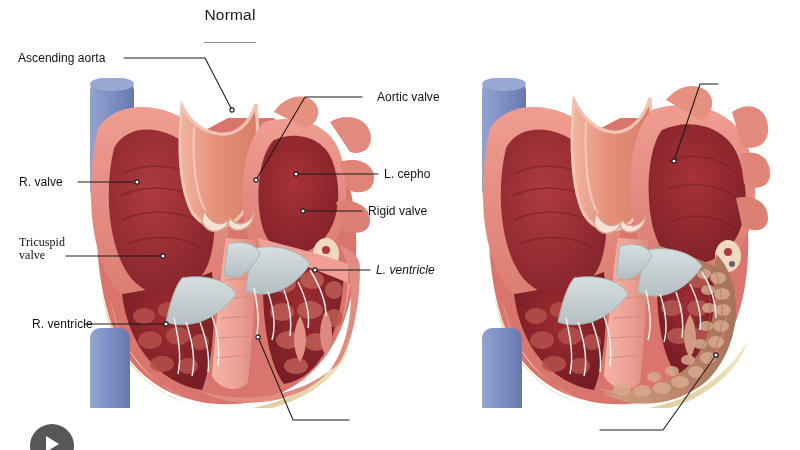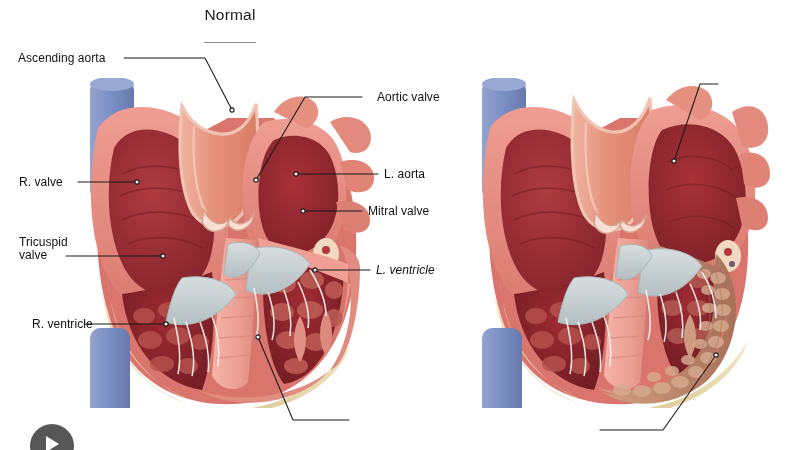--- a/index.html
+++ b/index.html
@@ -408,30 +408,30 @@
   </svg>
 
   <div class="title" style="left:140px;top:6px;width:180px;">
     <span class="tx">Normal</span>
   </div>
 
   <div class="lbl l" style="left:18px;top:52px;">Ascending aorta</div>
 
   <div class="lbl l" style="left:19px;top:176px;">R. valve</div>
 
-  <div class="lbl l" style="left:19px;top:236px;">Tricuspid
+  <div class="lbl l" style="left:19px;top:236px;font-family:Liberation Serif, serif;">Tricuspid
 valve</div>
 
   <div class="lbl l" style="left:32px;top:318px;">R. ventricle</div>
 
   <div class="lbl l" style="left:368px;top:91px;margin-left:9px;">Aortic valve</div>
 
-  <div class="lbl l" style="left:384px;top:168px;">L. aorta</div>
-
-  <div class="lbl l" style="left:368px;top:205px;">Mitral valve</div>
+  <div class="lbl l" style="left:384px;top:168px;">L. cepho</div>
+
+  <div class="lbl l" style="left:368px;top:205px;">Rigid valve</div>
 
   <div class="lbl l" style="left:376px;top:264px;font-style:italic;">L. ventricle</div>
 
 
 
 
   <div id="playbtn">
     <div class="tri"></div>
   </div>
 

